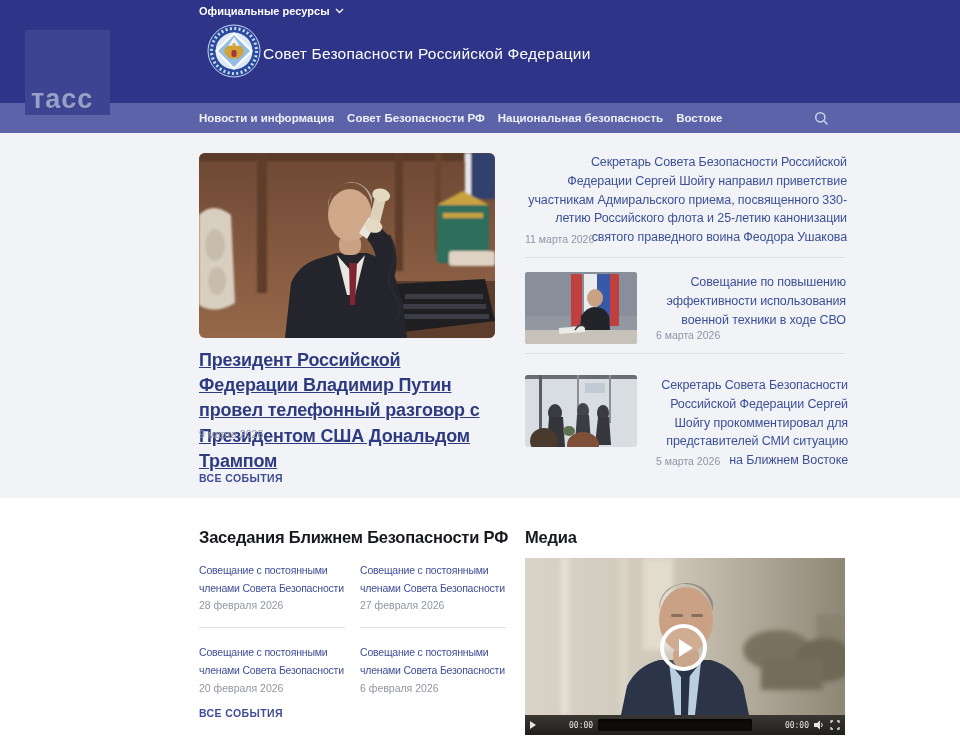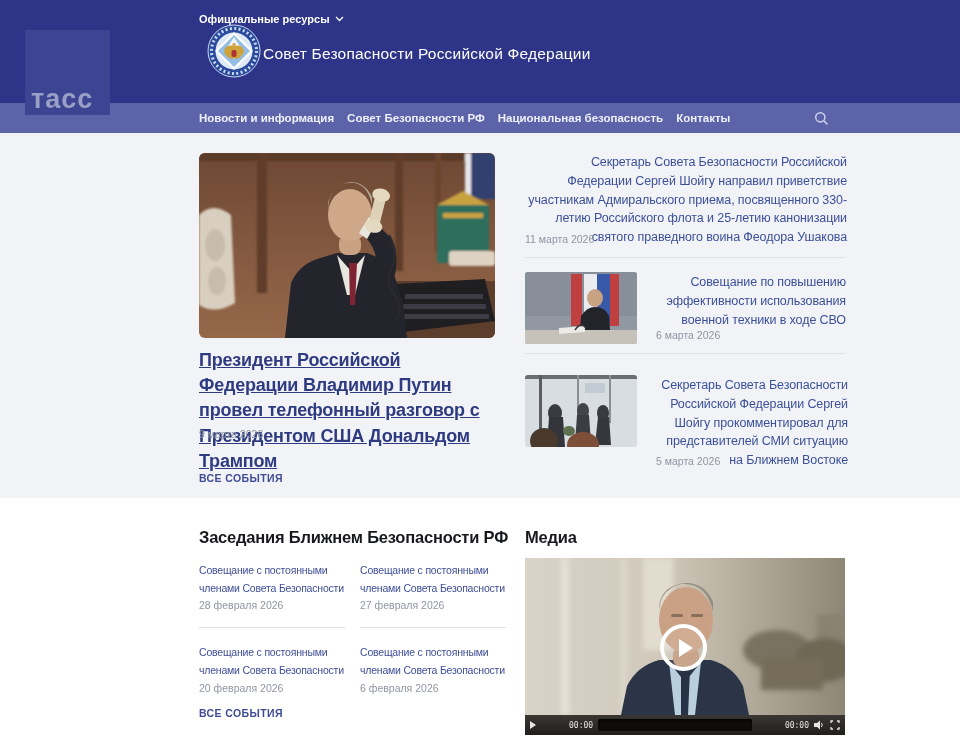--- a/index.html
+++ b/index.html
@@ -3,21 +3,21 @@
 <meta charset="utf-8">
 <style>
   html,body{margin:0;padding:0;background:#fff;}
   .page{position:relative;width:960px;height:743px;overflow:hidden;background:#fff;
         font-family:"Liberation Sans","DejaVu Sans",sans-serif;}
   .abs{position:absolute;}
 
   
   .header{left:0;top:0;width:960px;height:103px;background:#2e3487;z-index:1;}
   .top-link{left:199px;top:5px;color:#fff;font-size:11px;font-weight:bold;cursor:pointer;
-            display:flex;align-items:center;gap:5px;z-index:3;margin-top:8px;}
+            display:flex;align-items:center;gap:5px;z-index:3;}
   .site-title{left:263px;top:45px;color:#fff;font-size:15.5px;letter-spacing:.2px;z-index:3;}
   .emblem{left:207px;top:24px;width:54px;height:54px;z-index:3;cursor:pointer;}
 
   
   .navbar{left:0;top:103px;width:960px;height:30px;background:#5c63a9;z-index:1;}
   .nav-items{left:199px;top:103px;height:30px;display:flex;align-items:center;gap:13px;z-index:3;}
   .nav-item{color:#eef0fa;font-size:11.5px;font-weight:bold;cursor:pointer;white-space:nowrap;}
   .nav-search{left:810px;top:107px;width:22px;height:22px;display:flex;align-items:center;
               justify-content:center;cursor:pointer;z-index:3;}
 
@@ -107,21 +107,21 @@
       <rect x="24.5" y="26" width="5" height="7" rx="2" fill="#a83436"></rect>
       <circle cx="27" cy="20.5" r="1.6" fill="#d0a23a"></circle>
     </svg>
   </div>
   <div class="abs site-title">Совет Безопасности Российской Федерации</div>
 
   <div class="abs nav-items">
     <span class="nav-item">Новости и информация</span>
     <span class="nav-item">Совет Безопасности РФ</span>
     <span class="nav-item">Национальная безопасность</span>
-    <span class="nav-item">Контакты</span>
+    <span class="nav-item">Востоке</span>
   </div>
 
   <div class="abs nav-search">
     <svg width="15" height="15" viewBox="0 0 15 15">
       <circle cx="6.3" cy="6.3" r="4.6" fill="none" stroke="#cdd1ea" stroke-width="1.5"></circle>
       <line x1="9.8" y1="9.8" x2="13.4" y2="13.4" stroke="#cdd1ea" stroke-width="1.5"></line>
     </svg>
   </div>
 
   <div class="abs tass">

